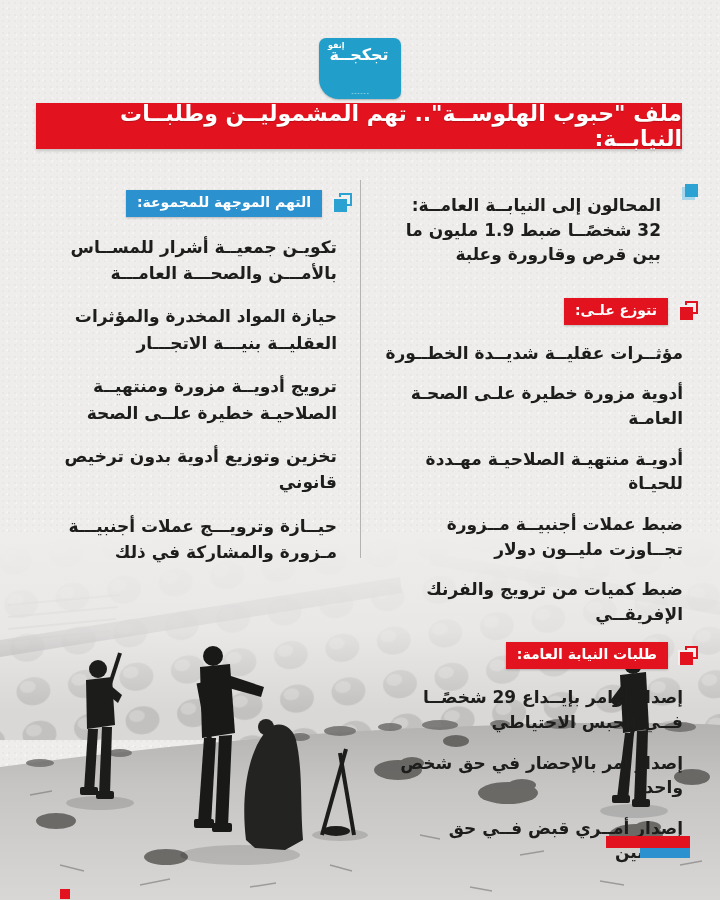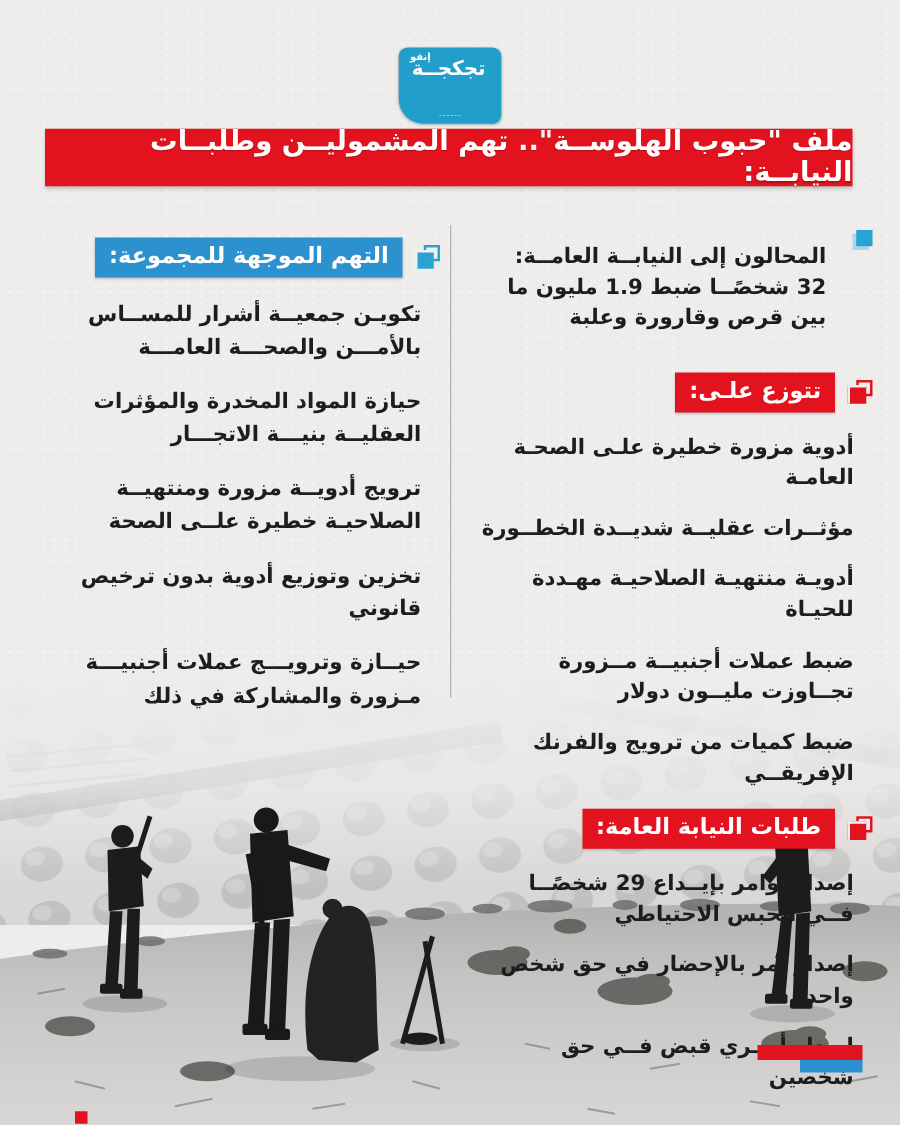--- a/index.html
+++ b/index.html
@@ -44,21 +44,21 @@
 
   .label-row{display:flex;align-items:center;gap:10px;margin-top:16px;}
   .sq2{flex:0 0 auto;position:relative;width:20px;height:20px;}
   .sq2 .outline{position:absolute;top:0;right:0;width:9px;height:9px;background:#f2f1f0;}
   .sq2 .fill{position:absolute;bottom:1px;left:0;width:13px;height:13px;}
   .sq2-red .outline{border:2px solid #e2131e;}
   .sq2-red .fill{background:#e2131e;border-top:2px solid #f2f1f0;border-left:2px solid #f2f1f0;}
   .sq2-blue .outline{border:2px solid #2ba2d2;}
   .sq2-blue .fill{background:#2ba2d2;border-top:2px solid #f2f1f0;border-left:2px solid #f2f1f0;}
 
-  .label{color:#fff;font-size:18px;font-weight:bold;padding:4px 11px 6px;line-height:1.2;
+  .label{color:#fff;font-size:14px;font-weight:bold;padding:4px 11px 6px;line-height:1.2;
          box-shadow:0 1px 2px rgba(0,0,0,.22);}
   .label.red{background:#e2131e;}
   .label.blue{background:#2b92cf;}
 
   .item{font-size:17px;line-height:1.45;margin-top:16px !important;}
   .col-left .item{margin-top:17px !important;line-height:1.55;}
   .col-left .label-row{margin-top:0;}
 
   
   .photo{position:absolute;left:0;top:535px;width:720px;height:365px;z-index:1;}
@@ -93,22 +93,22 @@
       <p>المحالون إلى النيابــة العامــة: 32 شخصًــا ضبط 1.9 مليون ما بين قرص وقارورة وعلبة</p>
     </div>
 
     <div class="label-row">
       <span class="sq2 sq2-red">
           <span class="outline"></span>
           <span class="fill"></span>
         </span>
       <span class="label red">تتوزع علـى:</span>
     </div>
+    <p class="item">مؤثــرات عقليــة شديــدة الخطــورة</p>
     <p class="item">أدوية مزورة خطيرة علـى الصحـة العامـة</p>
-    <p class="item">مؤثــرات عقليــة شديــدة الخطــورة</p>
     <p class="item">أدويـة منتهيـة الصلاحيـة مهـددة للحيـاة</p>
     <p class="item">ضبط عملات أجنبيــة مــزورة تجــاوزت مليــون دولار</p>
     <p class="item">ضبط كميات من ترويج والفرنك الإفريقــي</p>
 
     <div class="label-row">
       <span class="sq2 sq2-red">
           <span class="outline"></span>
           <span class="fill"></span>
         </span>
       <span class="label red">طلبات النيابة العامة:</span>

